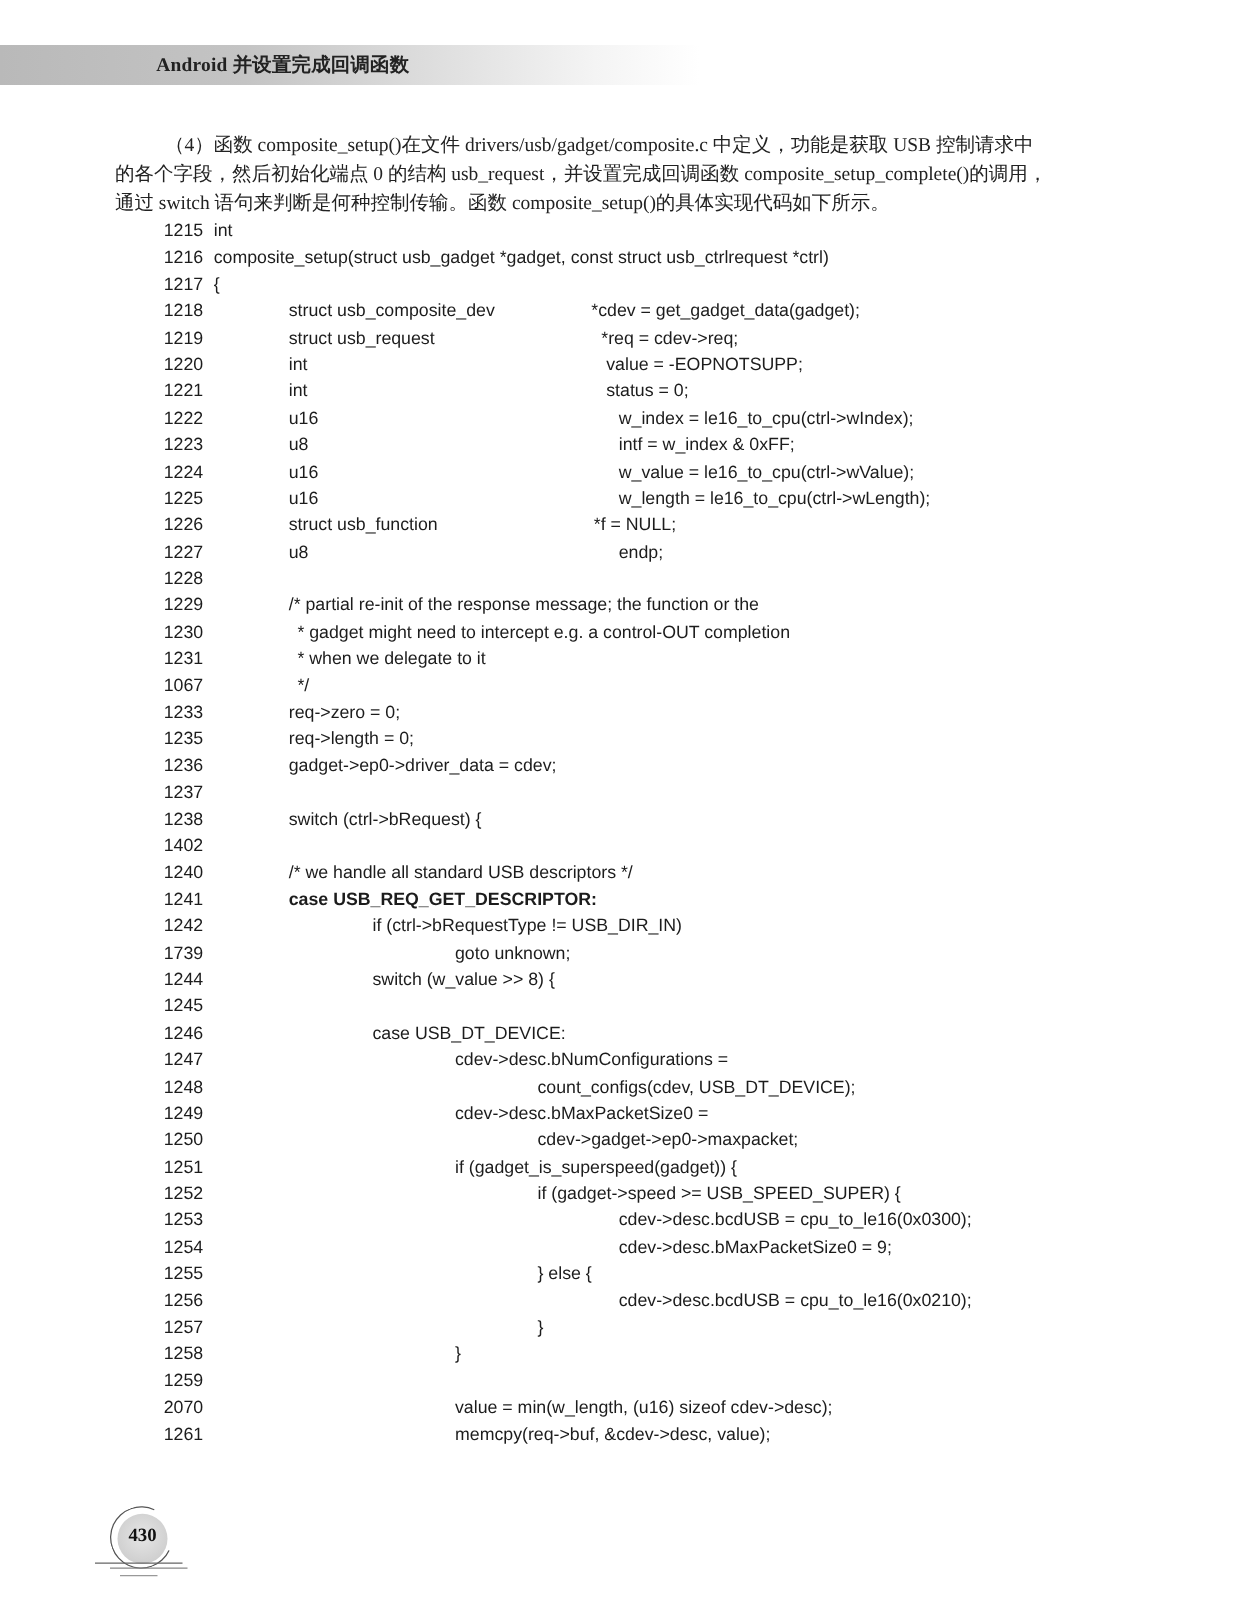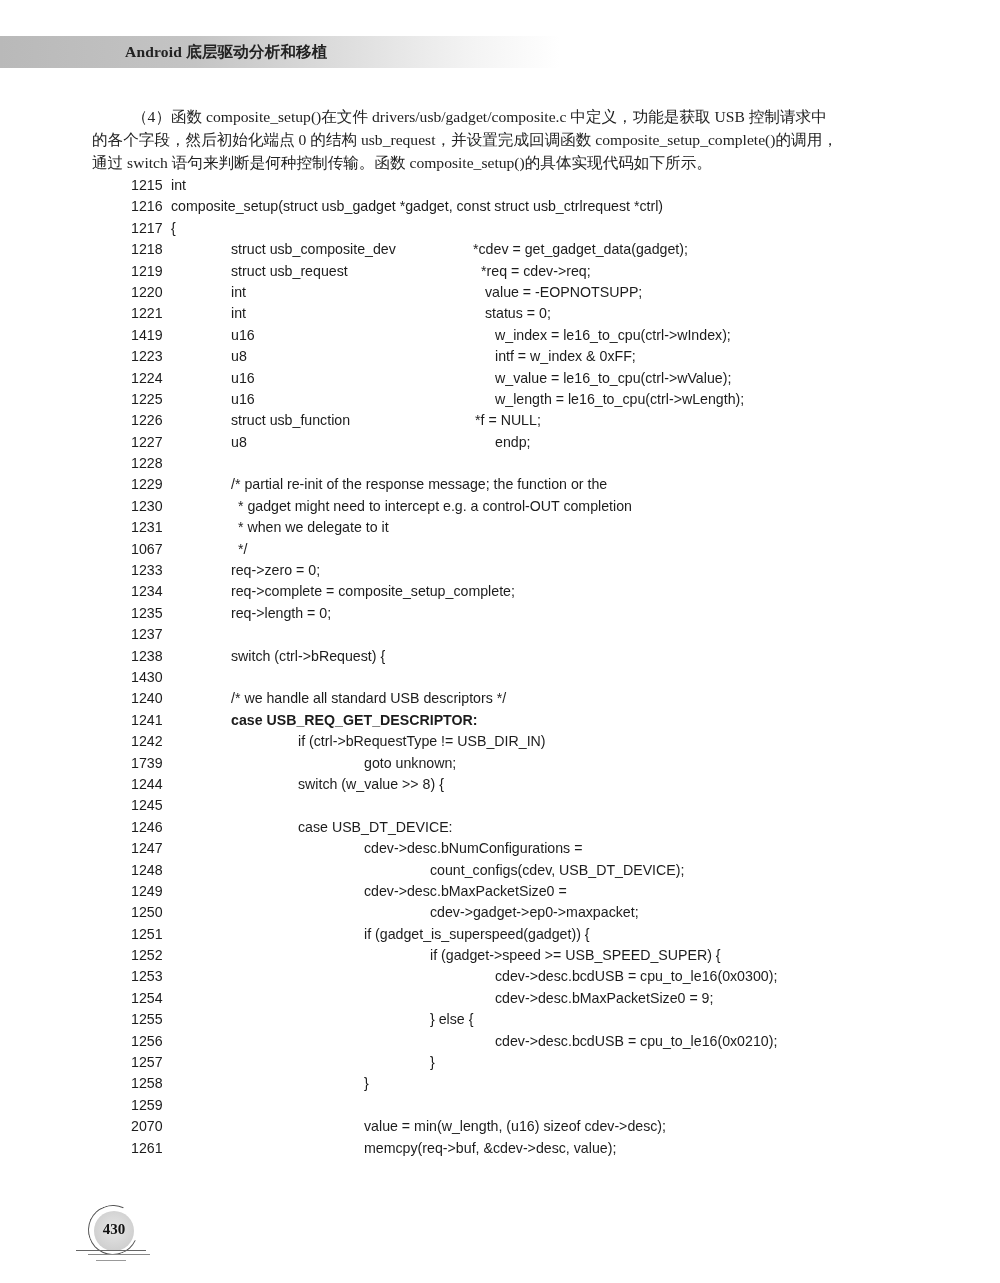--- a/index.html
+++ b/index.html
@@ -51,53 +51,53 @@
     font-family: "Liberation Serif", "DejaVu Serif", serif;
   }
   .page-num .rule1 { position: absolute; left: -12px; top: 45px; width: 70px; height: 1px; background: #666; }
   .page-num .rule2 { position: absolute; left: 0px; top: 49px; width: 62px; height: 1px; background: #888; }
   .page-num .rule3 { position: absolute; left: 8px; top: 55px; width: 30px; height: 1px; background: #999; }
 </style>
 </head>
 <body>
 
 <div class="header-band"></div>
-<div class="header-title">Android 底层驱动分析和移植</div>
+<div class="header-title">Android 并设置完成回调函数</div>
 
 <div class="para">
   <span class="line first">（4）函数 composite_setup()在文件 drivers/usb/gadget/composite.c 中定义，功能是获取 USB 控制请求中</span>
   <span class="line">的各个字段，然后初始化端点 0 的结构 usb_request，并设置完成回调函数 composite_setup_complete()的调用，</span>
   <span class="line">通过 switch 语句来判断是何种控制传输。函数 composite_setup()的具体实现代码如下所示。</span>
 </div>
 
 <div class="code" id="code-block">
     <div class="code-line"><span class="ln">1215</span><span class="c" style="left: 171px;">int</span></div>
     <div class="code-line"><span class="ln">1216</span><span class="c" style="left: 171px;">composite_setup(struct usb_gadget *gadget, const struct usb_ctrlrequest *ctrl)</span></div>
     <div class="code-line"><span class="ln">1217</span><span class="c" style="left: 171px;">{</span></div>
     <div class="code-line"><span class="ln">1218</span><span class="c" style="left: 231px;">struct usb_composite_dev</span><span class="c2" style="left: 473px;">*cdev = get_gadget_data(gadget);</span></div>
     <div class="code-line"><span class="ln">1219</span><span class="c" style="left: 231px;">struct usb_request</span><span class="c2" style="left: 481px;">*req = cdev-&gt;req;</span></div>
     <div class="code-line"><span class="ln">1220</span><span class="c" style="left: 231px;">int</span><span class="c2" style="left: 485px;">value = -EOPNOTSUPP;</span></div>
     <div class="code-line"><span class="ln">1221</span><span class="c" style="left: 231px;">int</span><span class="c2" style="left: 485px;">status = 0;</span></div>
-    <div class="code-line"><span class="ln">1419</span><span class="c" style="left: 231px;">u16</span><span class="c2" style="left: 495px;">w_index = le16_to_cpu(ctrl-&gt;wIndex);</span></div>
+    <div class="code-line"><span class="ln">1222</span><span class="c" style="left: 231px;">u16</span><span class="c2" style="left: 495px;">w_index = le16_to_cpu(ctrl-&gt;wIndex);</span></div>
     <div class="code-line"><span class="ln">1223</span><span class="c" style="left: 231px;">u8</span><span class="c2" style="left: 495px;">intf = w_index &amp; 0xFF;</span></div>
     <div class="code-line"><span class="ln">1224</span><span class="c" style="left: 231px;">u16</span><span class="c2" style="left: 495px;">w_value = le16_to_cpu(ctrl-&gt;wValue);</span></div>
     <div class="code-line"><span class="ln">1225</span><span class="c" style="left: 231px;">u16</span><span class="c2" style="left: 495px;">w_length = le16_to_cpu(ctrl-&gt;wLength);</span></div>
     <div class="code-line"><span class="ln">1226</span><span class="c" style="left: 231px;">struct usb_function</span><span class="c2" style="left: 475px;">*f = NULL;</span></div>
     <div class="code-line"><span class="ln">1227</span><span class="c" style="left: 231px;">u8</span><span class="c2" style="left: 495px;">endp;</span></div>
     <div class="code-line"><span class="ln">1228</span><span class="c" style="left: 231px;"></span></div>
     <div class="code-line"><span class="ln">1229</span><span class="c" style="left: 231px;">/* partial re-init of the response message; the function or the</span></div>
     <div class="code-line"><span class="ln">1230</span><span class="c" style="left: 234px;"> * gadget might need to intercept e.g. a control-OUT completion</span></div>
     <div class="code-line"><span class="ln">1231</span><span class="c" style="left: 234px;"> * when we delegate to it</span></div>
     <div class="code-line"><span class="ln">1067</span><span class="c" style="left: 234px;"> */</span></div>
     <div class="code-line"><span class="ln">1233</span><span class="c" style="left: 231px;">req-&gt;zero = 0;</span></div>
-    <div class="code-line"><span class="ln">1234</span><span class="c" style="left: 231px;">req-&gt;complete = composite_setup_complete;</span></div>
     <div class="code-line"><span class="ln">1235</span><span class="c" style="left: 231px;">req-&gt;length = 0;</span></div>
+    <div class="code-line"><span class="ln">1236</span><span class="c" style="left: 231px;">gadget-&gt;ep0-&gt;driver_data = cdev;</span></div>
     <div class="code-line"><span class="ln">1237</span><span class="c" style="left: 231px;"></span></div>
     <div class="code-line"><span class="ln">1238</span><span class="c" style="left: 231px;">switch (ctrl-&gt;bRequest) {</span></div>
-    <div class="code-line"><span class="ln">1430</span><span class="c" style="left: 231px;"></span></div>
+    <div class="code-line"><span class="ln">1402</span><span class="c" style="left: 231px;"></span></div>
     <div class="code-line"><span class="ln">1240</span><span class="c" style="left: 231px;">/* we handle all standard USB descriptors */</span></div>
     <div class="code-line"><span class="ln">1241</span><span class="c" style="left: 231px; font-weight: bold;">case USB_REQ_GET_DESCRIPTOR:</span></div>
     <div class="code-line"><span class="ln">1242</span><span class="c" style="left: 298px;">if (ctrl-&gt;bRequestType != USB_DIR_IN)</span></div>
     <div class="code-line"><span class="ln">1739</span><span class="c" style="left: 364px;">goto unknown;</span></div>
     <div class="code-line"><span class="ln">1244</span><span class="c" style="left: 298px;">switch (w_value &gt;&gt; 8) {</span></div>
     <div class="code-line"><span class="ln">1245</span><span class="c" style="left: 298px;"></span></div>
     <div class="code-line"><span class="ln">1246</span><span class="c" style="left: 298px;">case USB_DT_DEVICE:</span></div>
     <div class="code-line"><span class="ln">1247</span><span class="c" style="left: 364px;">cdev-&gt;desc.bNumConfigurations =</span></div>
     <div class="code-line"><span class="ln">1248</span><span class="c" style="left: 430px;">count_configs(cdev, USB_DT_DEVICE);</span></div>
     <div class="code-line"><span class="ln">1249</span><span class="c" style="left: 364px;">cdev-&gt;desc.bMaxPacketSize0 =</span></div>

